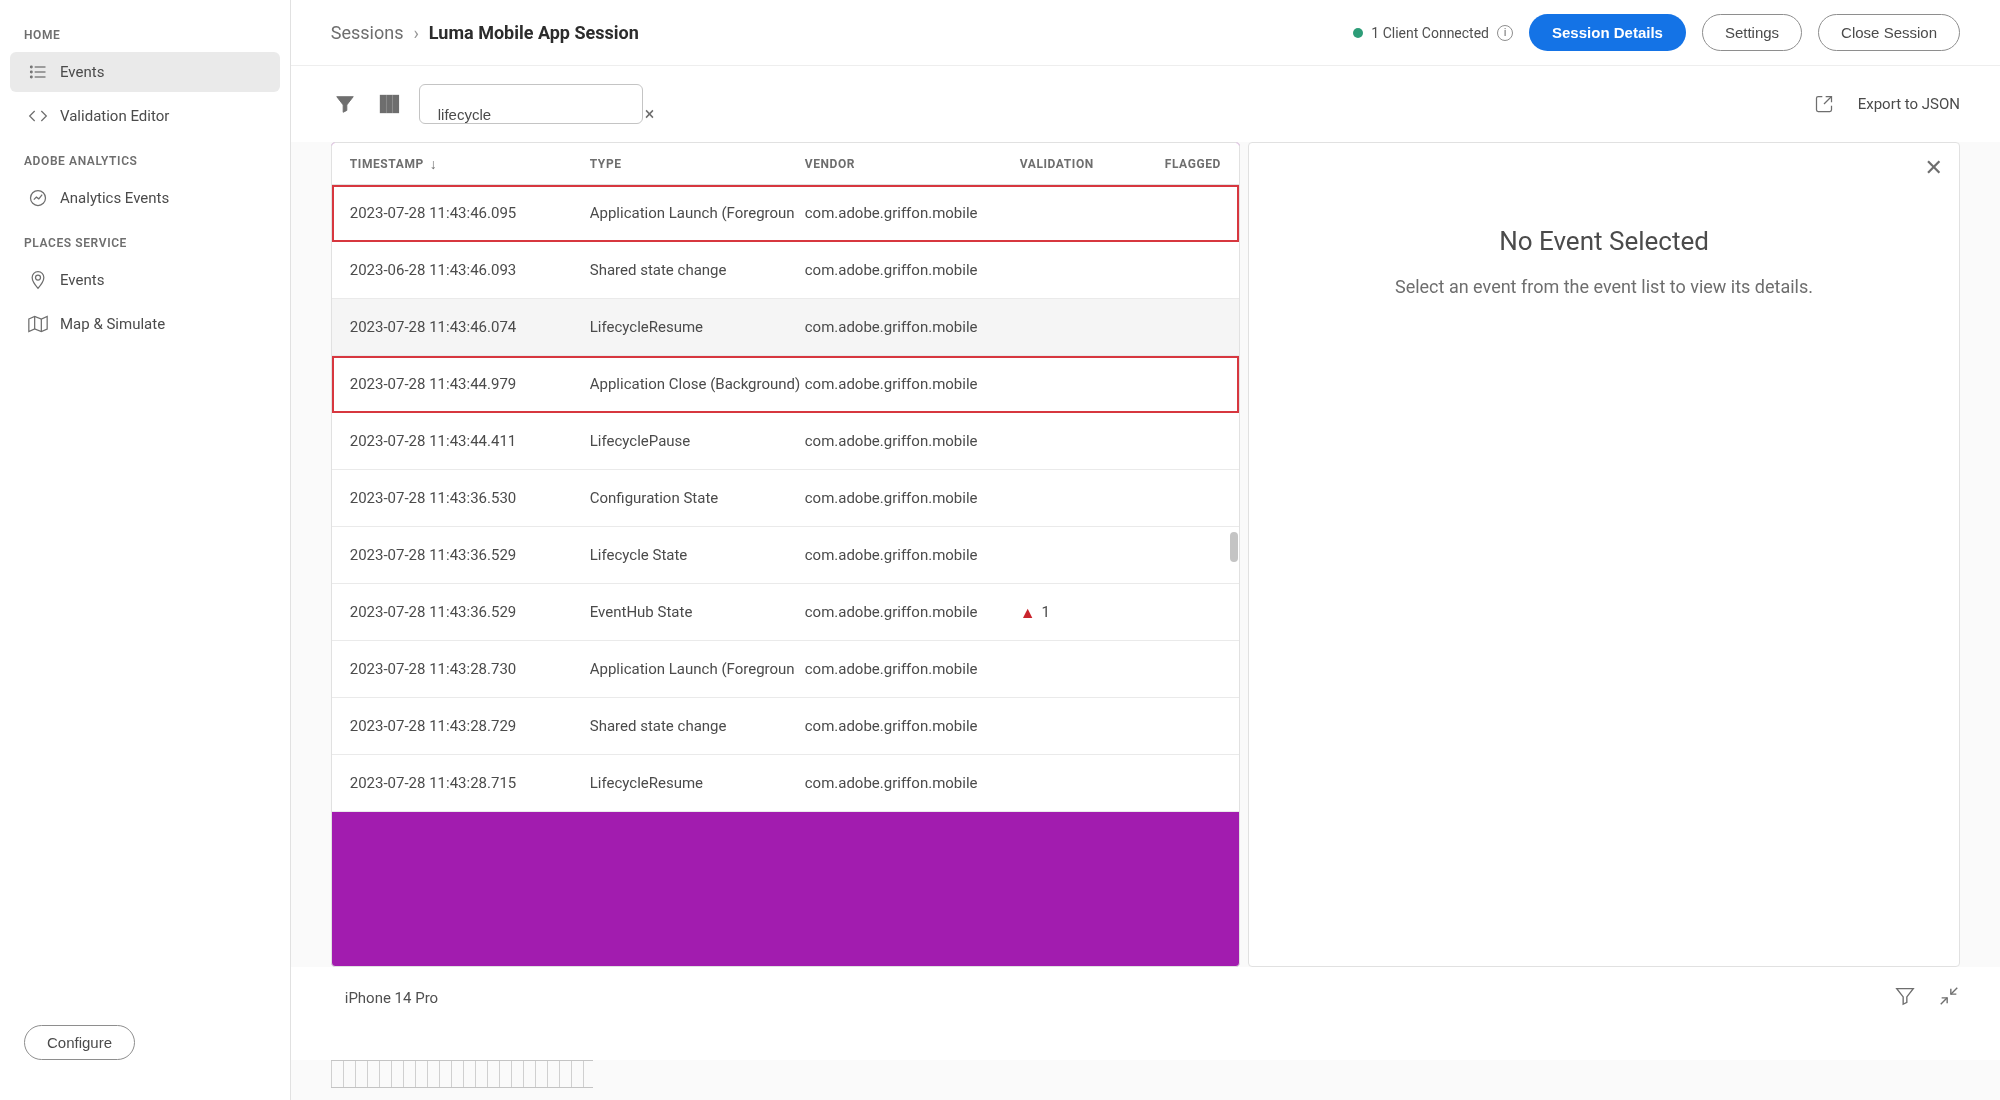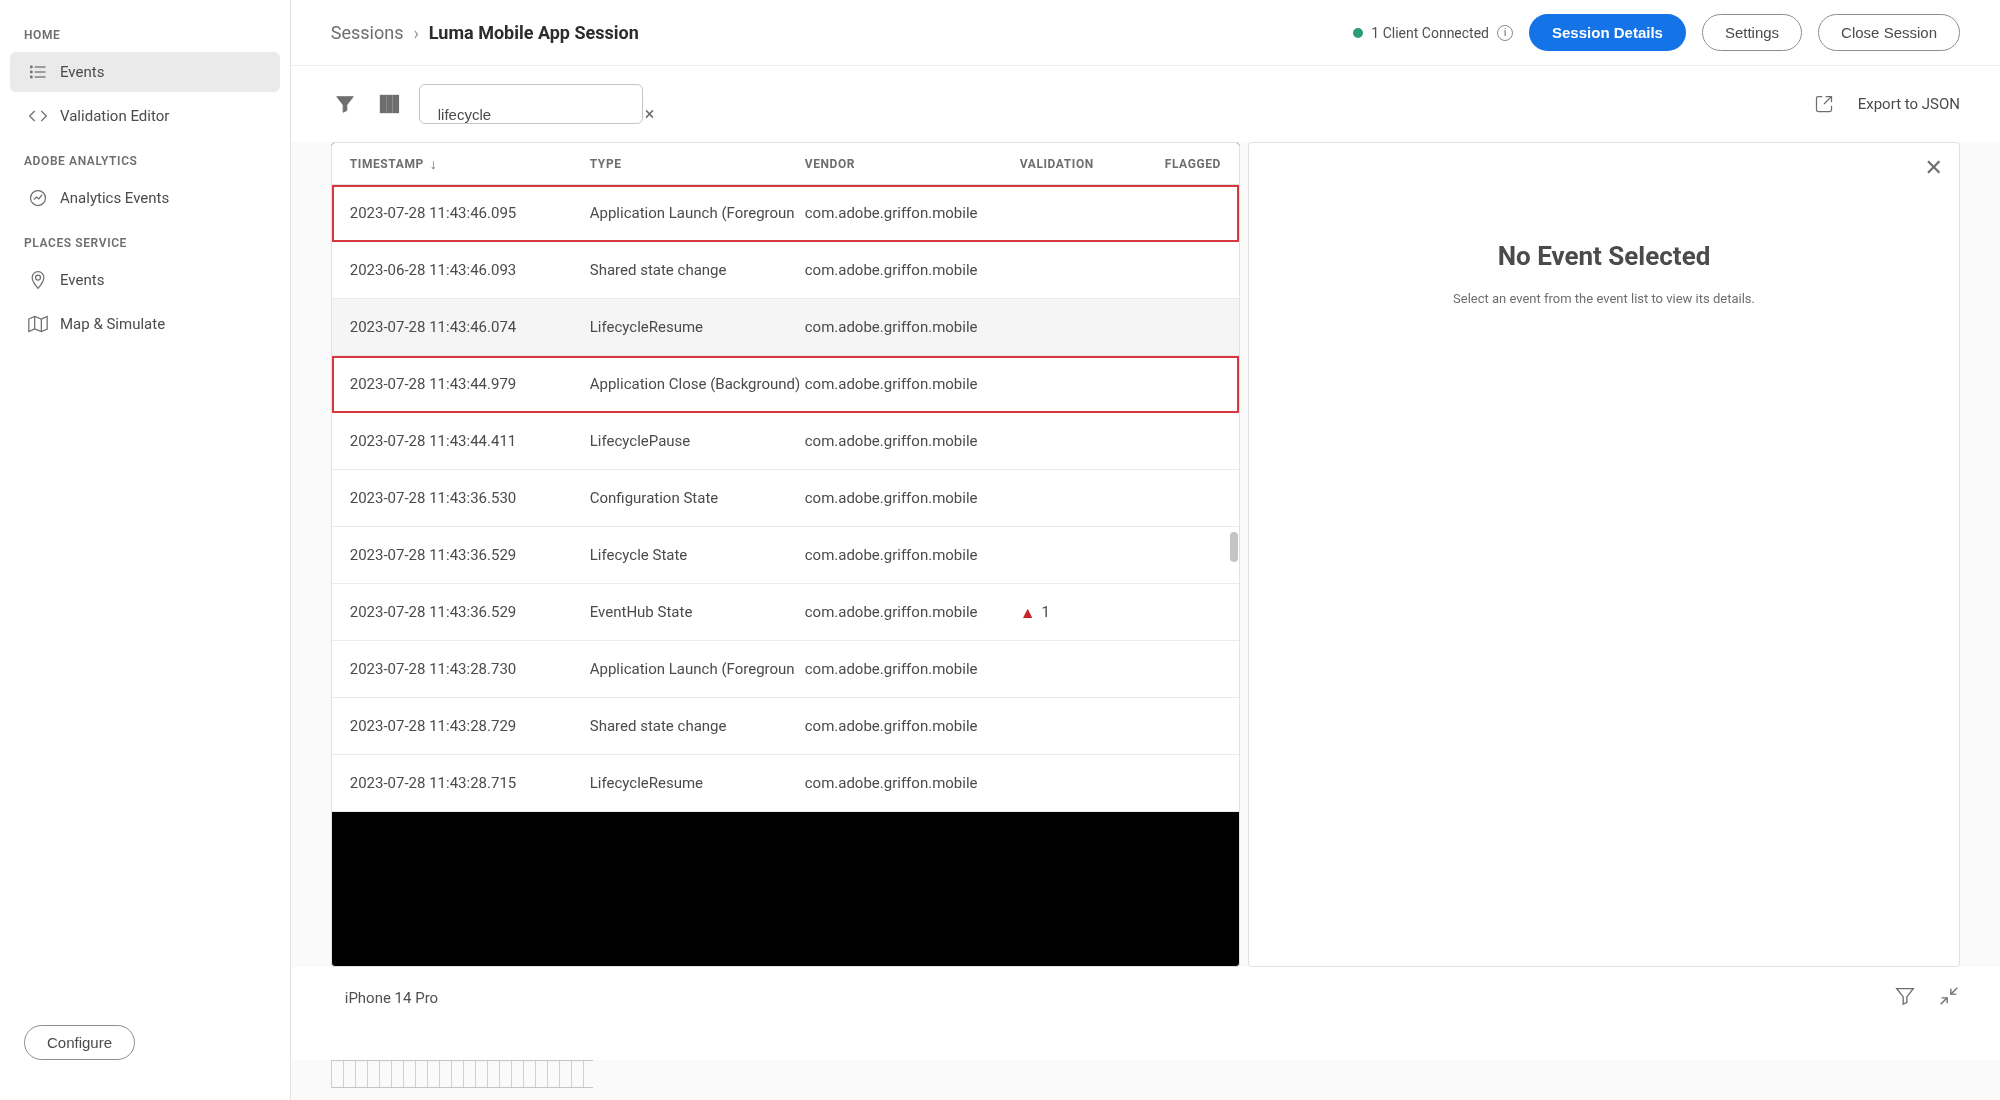--- a/index.html
+++ b/index.html
@@ -97,21 +97,21 @@
   .search-wrap svg { width:18px; height:18px; stroke:#6e6e6e; fill:none; stroke-width:2;}
   .search-wrap input {
     border:none; outline:none; flex:1; margin: 0 8px;
     font-size:15px; color:#4b4b4b; background:transparent;
   }
   .search-clear { cursor:pointer; color:#6e6e6e; font-size:18px; line-height:1;}
   .toolbar-right { margin-left:auto; display:flex; align-items:center; gap:24px; cursor:pointer; color:#4b4b4b; font-size:15px;}
   .toolbar-right svg{width:20px;height:20px;stroke:#6e6e6e;fill:none;stroke-width:1.5;}
   
   .content { flex:1; display:flex; padding: 0 40px 0 40px; gap: 8px; overflow:hidden;}
-  .table-panel { flex: 1; background:#000000; border:1px solid #e1e1e1; border-radius:4px; display:flex; flex-direction:column; overflow:hidden;}
+  .table-panel { flex: 1; background:#a21caf; border:1px solid #e1e1e1; border-radius:4px; display:flex; flex-direction:column; overflow:hidden;}
   .table-header { display:flex; padding: 0 18px; height:42px; align-items:center; border-bottom:1px solid #e1e1e1; background:#fff;}
   .th { font-size:12px; font-weight:700; letter-spacing:0.6px; color:#6e6e6e;}
   .col-ts{ width:240px; display:flex; align-items:center; gap:6px;}
   .col-type{ width:215px; }
   .col-vendor{ width:215px; }
   .col-valid{ width:145px; }
   .col-flag{ flex:1; }
   .sort-arrow{ font-size:14px; color:#6e6e6e;}
   .tbody{ overflow:auto; flex:1;}
   .row { display:flex; align-items:center; padding: 0 18px; height:57px; border-bottom:1px solid #eaeaea; font-size:15px; color:#4b4b4b; cursor:pointer; background:#fff;}
@@ -129,22 +129,22 @@
   }
   .table-wrapper{position:relative; flex:1; display:flex;}
   
   .details-panel {
     width: 712px; background:#fff; border:1px solid #e1e1e1; border-radius:4px; position:relative;
     display:flex; flex-direction:column; align-items:center; padding: 70px 40px 0;
   }
   .details-close{
     position:absolute; top:12px; right:16px; cursor:pointer; color:#6e6e6e; font-size:22px; font-weight:300;
   }
-  .details-title{ font-size:26px; color:#4b4b4b; margin-top:28px; font-weight:700;}
-  .details-sub{ font-size:13px; color:#6e6e6e; margin-top:20px;}
+  .details-title{ font-size:26px; color:#4b4b4b; margin-top:13px; font-weight:400;}
+  .details-sub{ font-size:18px; color:#6e6e6e; margin-top:20px;}
   
   .footer {
     display:flex; align-items:center; padding: 18px 40px 50px; gap:14px; background:#fff;
   }
   .apple-icon{ font-size:22px; color:#6e6e6e;}
   .device-label{ font-size:15px; color:#505050;}
   .footer-right{ margin-left:auto; display:flex; gap:22px;}
   .footer-right .ficon{ cursor:pointer;}
   .footer-right svg{width:22px; height:22px; stroke:#6e6e6e; fill:none; stroke-width:1.5;}
   .timeline{

